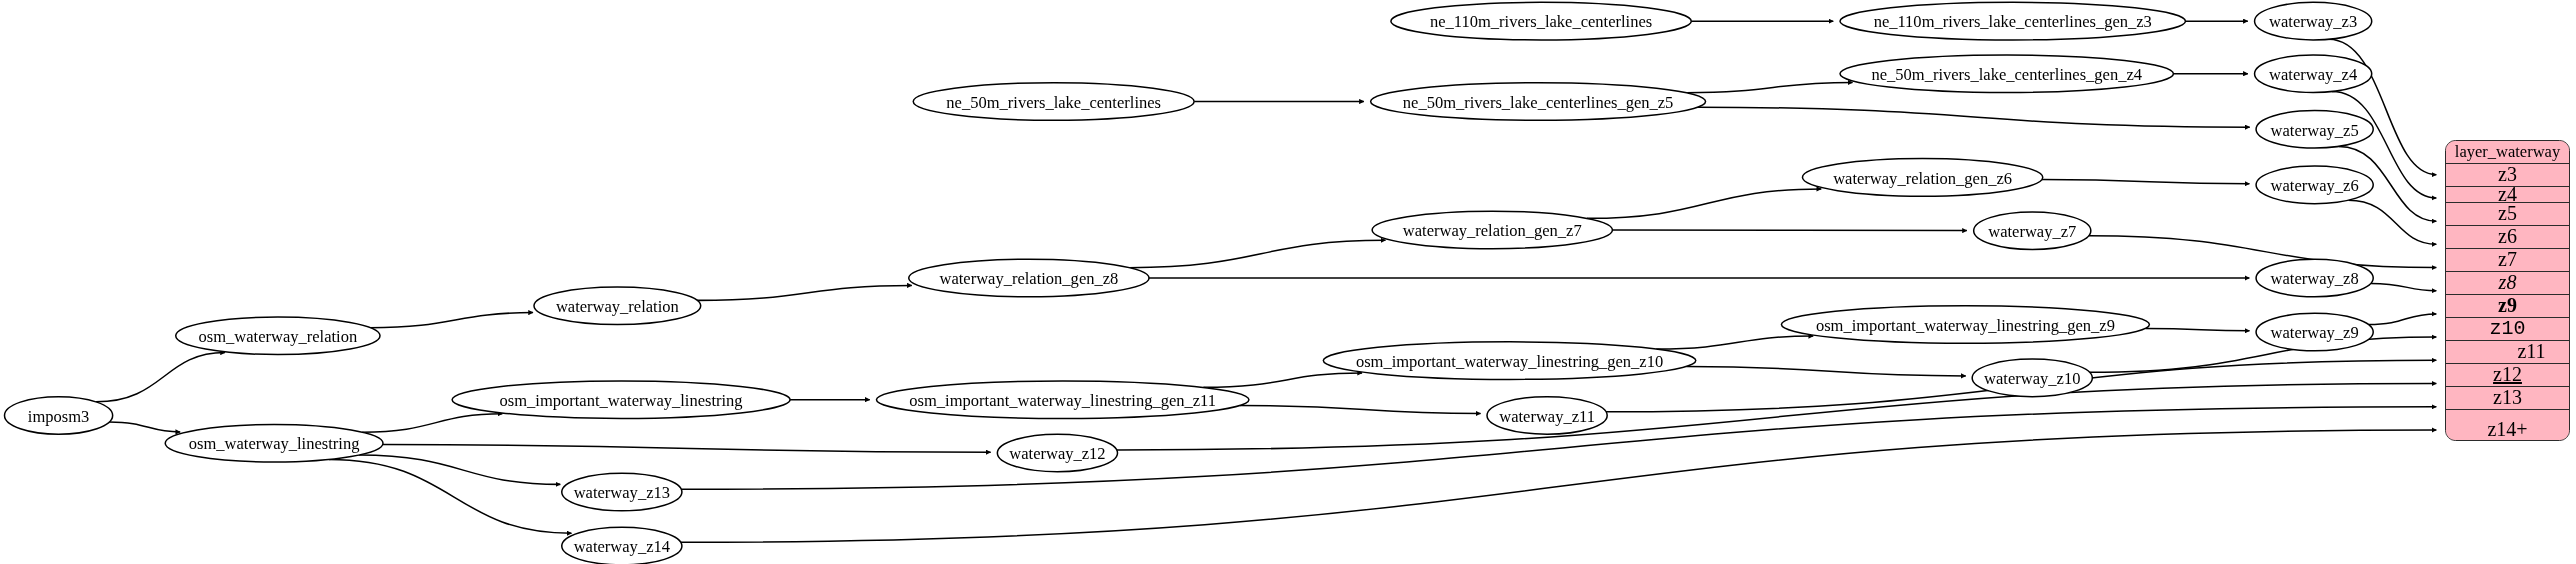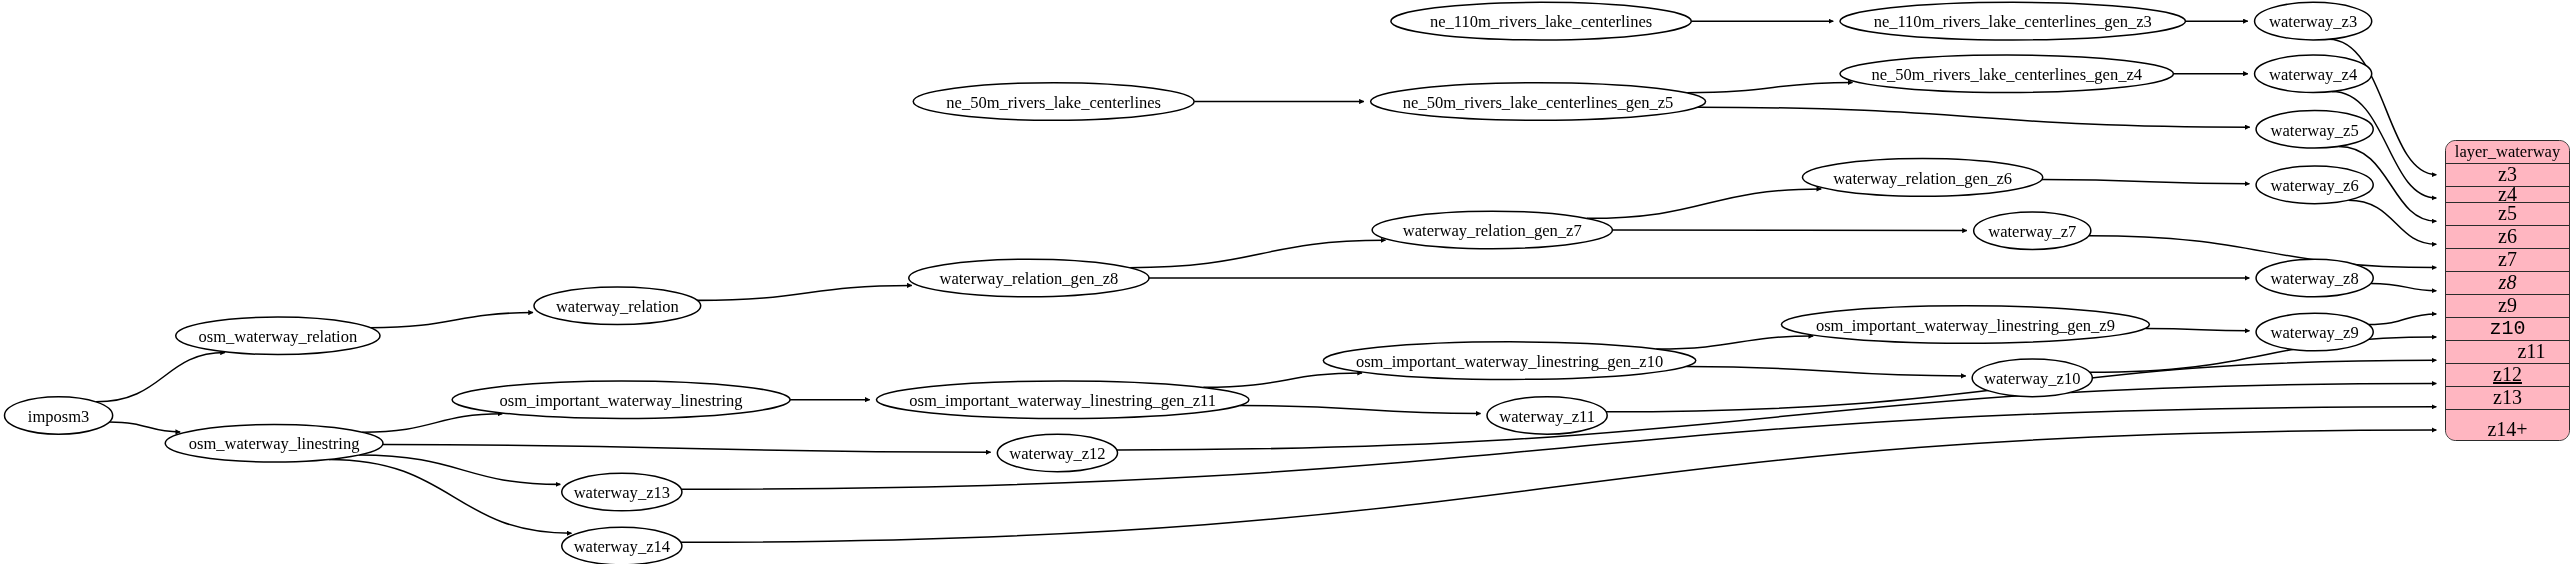--- a/index.html
+++ b/index.html
@@ -212,21 +212,21 @@
   </svg>
 
   <div class="legend-table" id="legend-table" style="left: 2445px; top: 140px; width: 125px; height: 301px; background: rgb(255, 182, 193); border-color: rgb(43, 43, 43);">
       <div class="legend-row legend-header" style="height: 22.5px;">layer_waterway</div>
       <div class="legend-row" style="height: 23px;">z3</div>
       <div class="legend-row" style="height: 16px;">z4</div>
       <div class="legend-row" style="height: 23px;">z5</div>
       <div class="legend-row" style="height: 23px;">z6</div>
       <div class="legend-row" style="height: 23px;">z7</div>
       <div class="legend-row" style="height: 23px; font-style: italic;">z8</div>
-      <div class="legend-row" style="height: 23px;">z9</div>
+      <div class="legend-row" style="height: 23px; font-weight: bold;">z9</div>
       <div class="legend-row" style="height: 23px; font-family: Liberation Mono, monospace;">z10</div>
       <div class="legend-row" style="height: 23px; padding-left: 48px;">z11</div>
       <div class="legend-row" style="height: 23px; text-decoration: underline;">z12</div>
       <div class="legend-row" style="height: 23px;">z13</div>
       <div class="legend-row" style="height: 23px; margin-top: 8px;">z14+</div>
     </div>
 
 </div>
 
 

